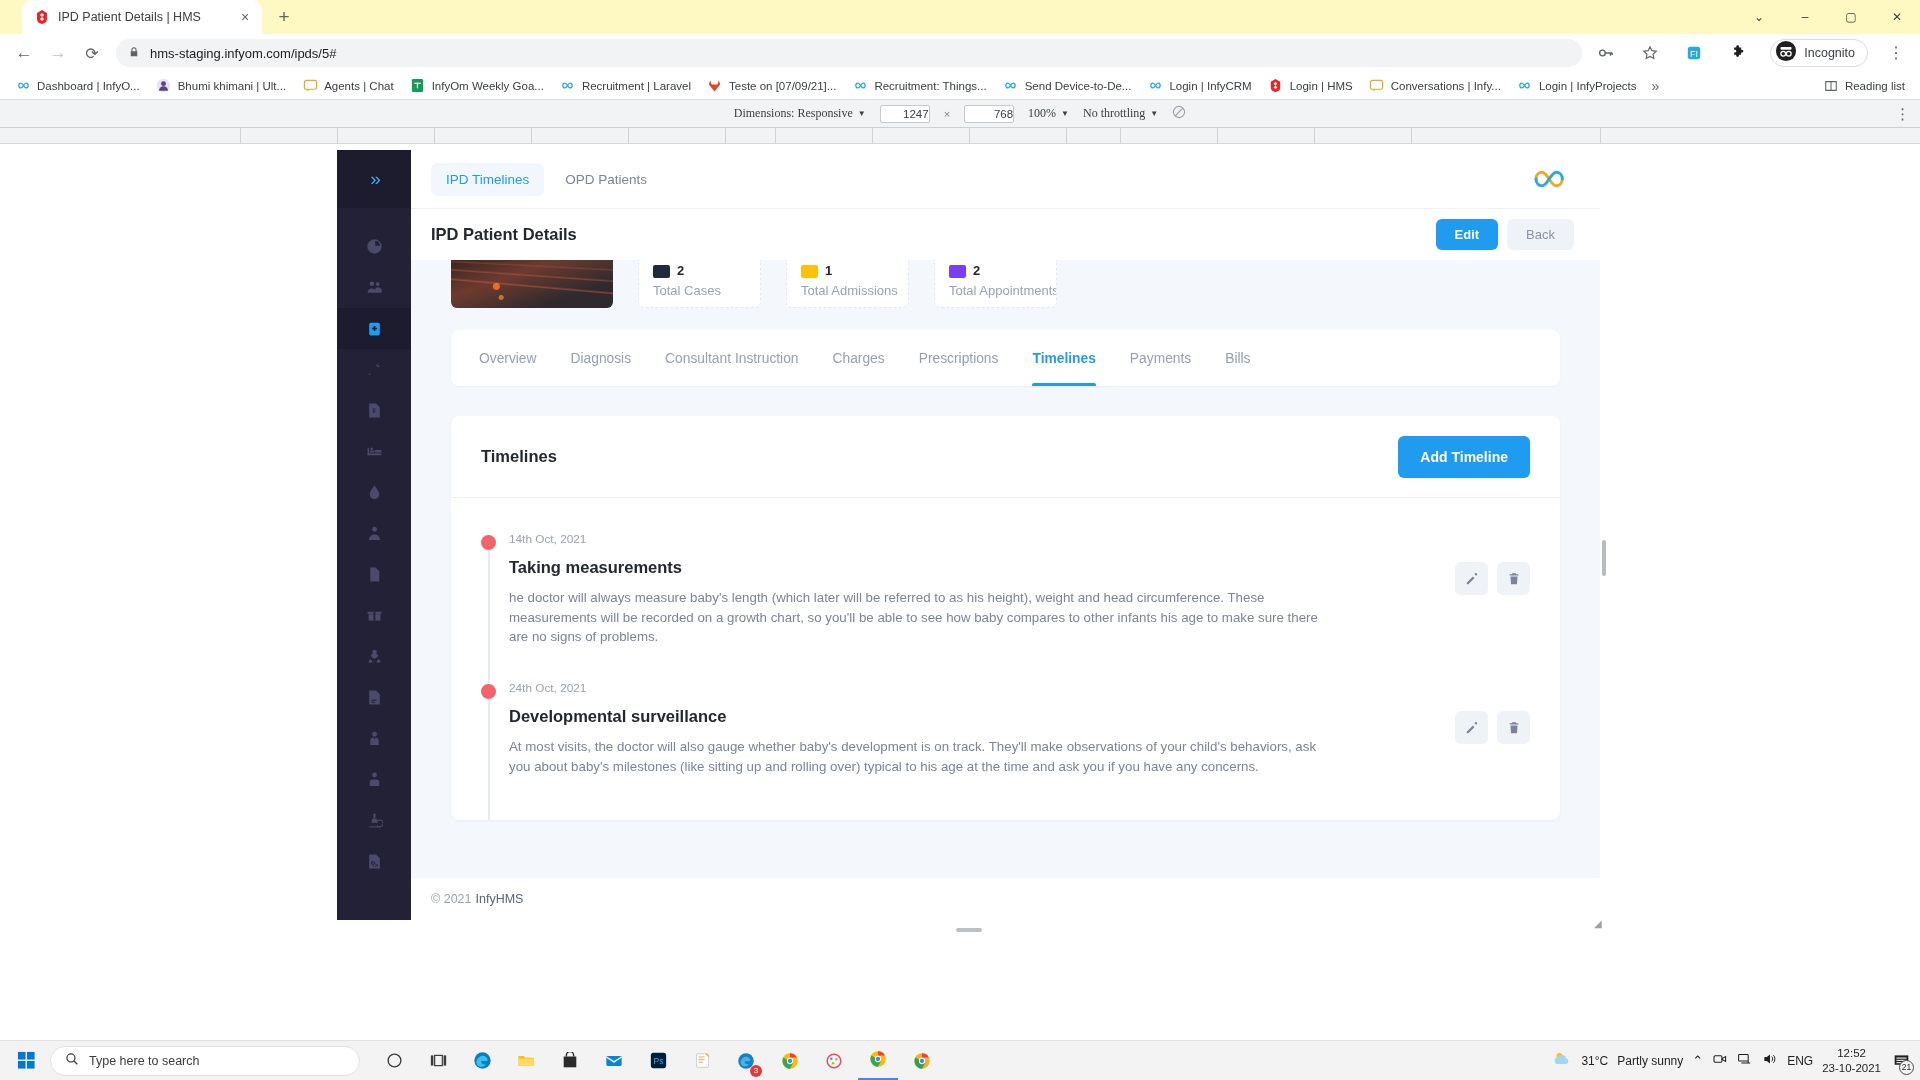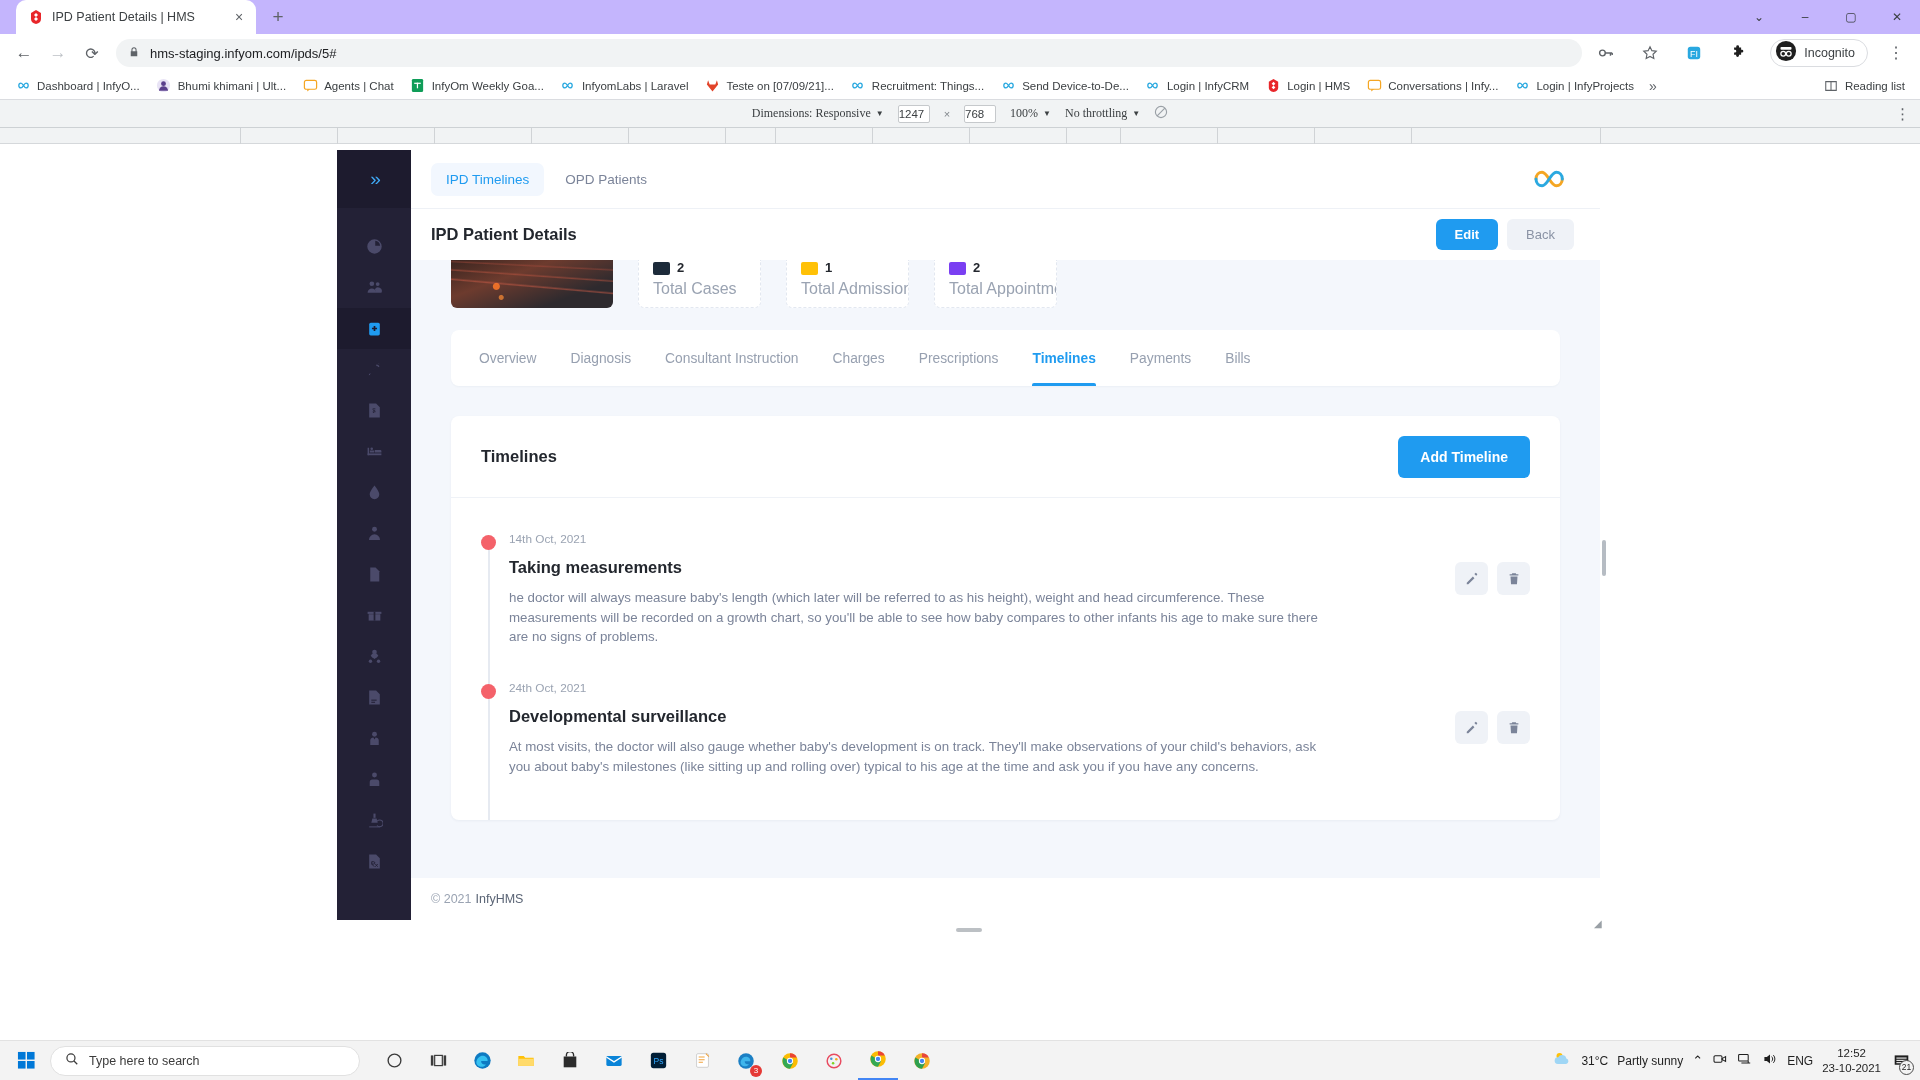--- a/index.html
+++ b/index.html
@@ -7,22 +7,22 @@
   body {
     font-family: "Liberation Sans", sans-serif;
     background: #ffffff;
     -webkit-font-smoothing: antialiased;
   }
 
   
   .browser { width: 1920px; height: 1040px; background:#fff; position:relative; }
 
   .tabstrip {
-    height: 34px; background:#c4b5fd; display:flex; align-items:flex-end;
-    padding-left: 16px; position:relative;
+    height: 34px; background:#fef9c3; display:flex; align-items:flex-end;
+    padding-left: 22px; position:relative;
   }
   .tab {
     height: 34px; width: 240px; background:#fff; border-radius: 10px 10px 0 0;
     display:flex; align-items:center; padding: 0 8px 0 12px; gap:8px;
     position:relative;
   }
   .tab-favicon { width:16px; height:16px; flex:0 0 16px; position:relative; }
   .tab-title {
     font-size: 12.5px; color:#3c4043; flex:1; white-space:nowrap;
     overflow:hidden; text-overflow:ellipsis;
@@ -82,22 +82,22 @@
   .reading-list .label { font-size:11.5px; color:#3c4043; }
 
   
   .devicebar {
     height: 28px; background:#f1f3f4; border-bottom:1px solid #cdd1d4;
     display:flex; align-items:center; justify-content:center; gap:14px;
     position:relative; font-size:12px; color:#3c4043;
   }
   .db-item { display:flex; align-items:center; gap:5px;font-family:Liberation Serif, serif; }
   .db-input {
-    width: 32px; height:18px; border:1px solid #c6c9cc; background:#fff;
-    border-radius:2px; font-size:11.5px; color:#3c4043; text-align:left;
+    width: 50px; height:18px; border:1px solid #c6c9cc; background:#fff;
+    border-radius:2px; font-size:11.5px; color:#3c4043; text-align:right;
     line-height:16px;
   }
   .db-x { color:#80868b; font-size:11px; }
   .db-caret { font-size:8px; color:#3c4043; }
   .db-menu { position:absolute; right:10px; font-size:15px; color:#5f6368; letter-spacing:0; }
 
   
   .viewport-area {
     height: 912px; background:#ffffff; position:relative; overflow:hidden;
   }
@@ -197,21 +197,21 @@
   }
   .stat-card {
     width: 123px; margin-left: 25px; border:1px dashed #e2e7f0; border-top:none;
     border-radius: 0 0 6px 6px; background:#fff;
     padding: 0 10px 9px 14px; height: 48px; display:flex; flex-direction:column;
     justify-content:flex-end; overflow:hidden;
   }
   .stat-top { display:flex; align-items:center; gap:7px; height:16px; overflow:hidden; margin-bottom:4px; }
   .stat-icon { width:17px; height:13px; border-radius:2px; flex:0 0 17px; }
   .stat-num { font-size:13px; font-weight:bold; color:#23272e; line-height:10px; }
-  .stat-label { font-size:16px; color:#9aa3b2; white-space:nowrap; }
+  .stat-label { font-size:13px; color:#9aa3b2; white-space:nowrap; }
 
   
   .tabs-card {
     background:#fff; border-radius:8px; margin-top: 22px;
     padding: 0 28px; display:flex; gap: 34px; height: 56px; align-items:center;
     box-shadow: 0 1px 2px rgba(20,40,80,.04);
   }
   .dtab {
     font-size:13.8px; color:#97a0b0; height:56px; display:flex; align-items:center;
     position:relative; white-space:nowrap;
@@ -404,21 +404,21 @@
           </svg>
         </span>
         <span class="bm-label">InfyOm Weekly Goa...</span>
       </div>
     <div class="bm">
         <span class="bm-ico">
           <svg viewBox="0 0 16 16" width="15" height="15">
             <path d="M3 8c0-1.6 1.1-2.6 2.3-2.6C7.4 5.4 8.5 10.6 10.7 10.6 11.9 10.6 13 9.6 13 8s-1.1-2.6-2.3-2.6C8.5 5.4 7.4 10.6 5.3 10.6 4.1 10.6 3 9.6 3 8z" fill="none" stroke="#2ba9e0" stroke-width="1.4"></path>
           </svg>
         </span>
-        <span class="bm-label">InfyomLabs | Laravel</span>
+        <span class="bm-label">Recruitment | Laravel</span>
       </div>
     <div class="bm">
         <span class="bm-ico">
           <svg viewBox="0 0 16 16" width="15" height="15">
             <path d="M8 14.5L2 7l1.3-4.5L5 7h6l1.7-4.5L14 7z" fill="#e24329"></path>
           </svg>
         </span>
         <span class="bm-label">Teste on [07/09/21]...</span>
       </div>
     <div class="bm">

